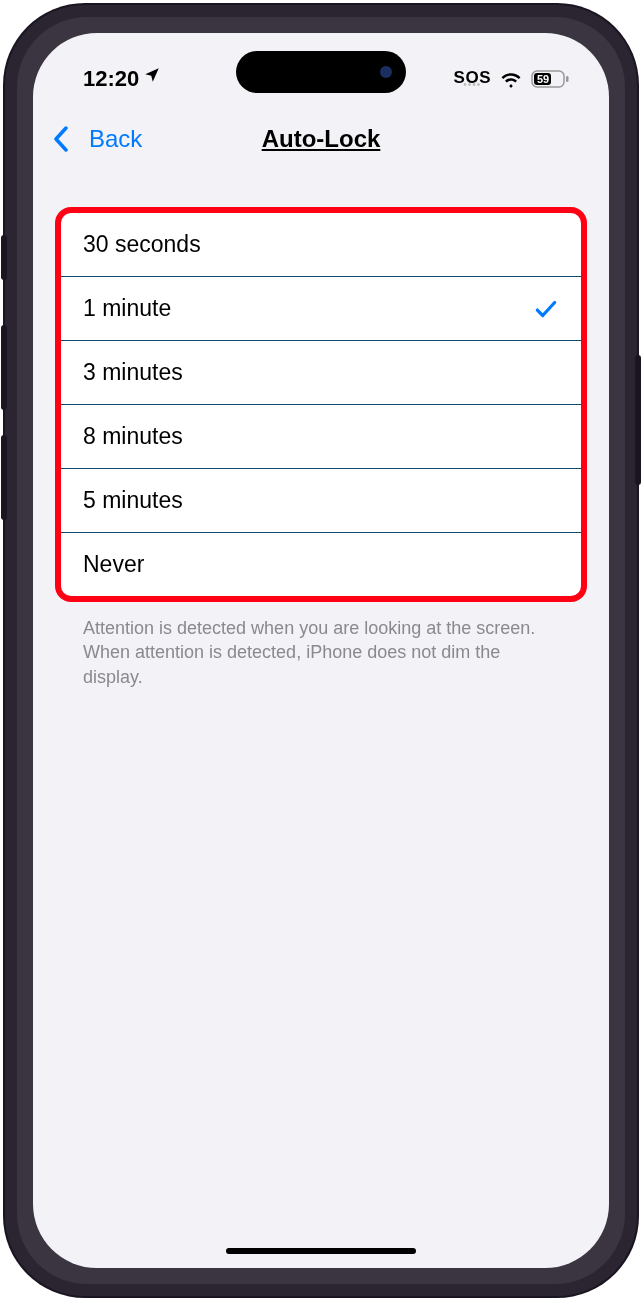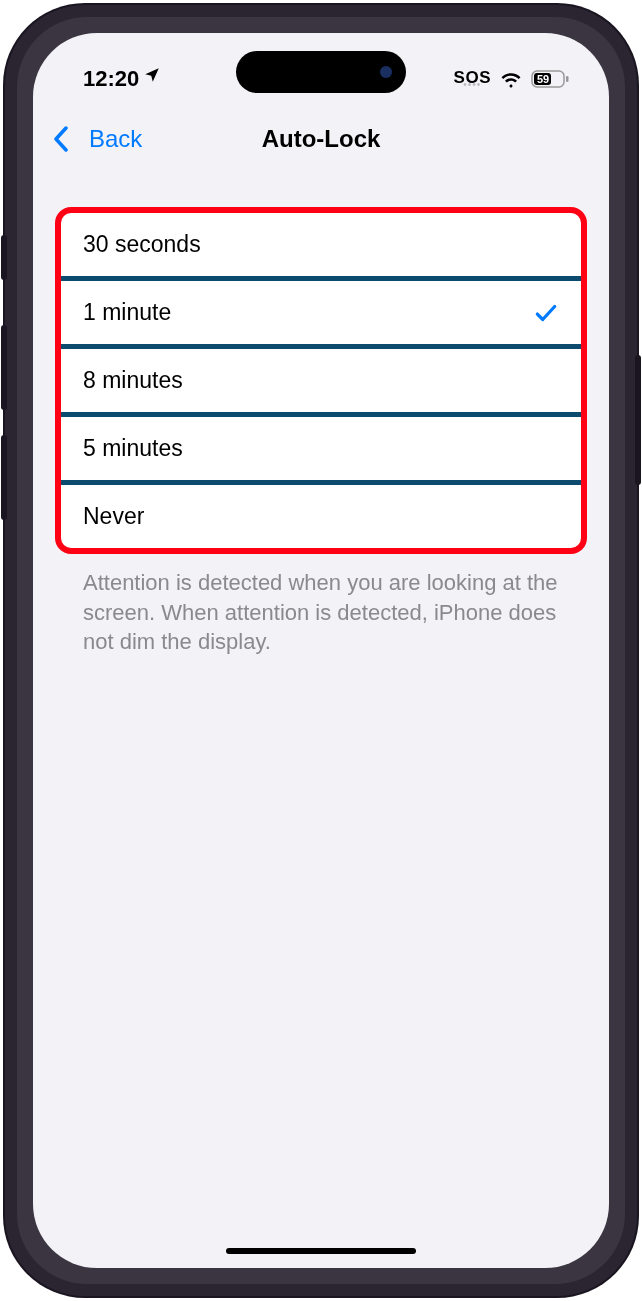--- a/index.html
+++ b/index.html
@@ -134,59 +134,60 @@
       display: block;
     }
     
     .nav-title {
       position: absolute;
       left: 50%;
       transform: translateX(-50%);
       font-size: 24px;
       font-weight: 600;
       color: #000;
+      text-decoration: underline;
     }
     
     .content {
       padding: 40px 22px 0 22px;
     }
     
     .list-container {
       background: #fff;
       border-radius: 16px;
       border: 6px solid #ff0015;
       overflow: hidden;
     }
     
     .list-row {
       display: flex;
       align-items: center;
       justify-content: space-between;
       padding: 18px 22px 18px 22px;
       font-size: 23px;
       color: #000;
-      border-bottom: 5px solid #0c4a6e;
+      border-bottom: 1px solid #0c4a6e;
       cursor: pointer;
     }
     
     .list-row:last-child {
       border-bottom: none;
     }
     
     .checkmark {
       color: #007aff;
     }
     
     .checkmark svg {
       display: block;
     }
     
     .footer-text {
       padding: 14px 28px;
-      font-size: 22px;
+      font-size: 18px;
       color: #8a8a8e;
       line-height: 1.35;
     }
     
     .home-indicator {
       position: absolute;
       bottom: 14px;
       left: 50%;
       transform: translateX(-50%);
       width: 190px;
@@ -271,20 +272,23 @@
           </div>
           <div class="list-row">
             <span>1 minute</span>
             <span class="checkmark">
               <svg width="26" height="26" viewBox="0 0 24 24" fill="none" stroke="#007aff" stroke-width="3" stroke-linecap="round" stroke-linejoin="round">
                 <polyline points="4,13 9,18 20,6"></polyline>
               </svg>
             </span>
           </div>
           <div class="list-row">
+            <span>3 minutes</span>
+          </div>
+          <div class="list-row">
             <span>8 minutes</span>
           </div>
           <div class="list-row">
             <span>5 minutes</span>
           </div>
           <div class="list-row">
             <span>Never</span>
           </div>
         </div>
         <div class="footer-text">Attention is detected when you are looking at the screen. When attention is detected, iPhone does not dim the display.</div>

